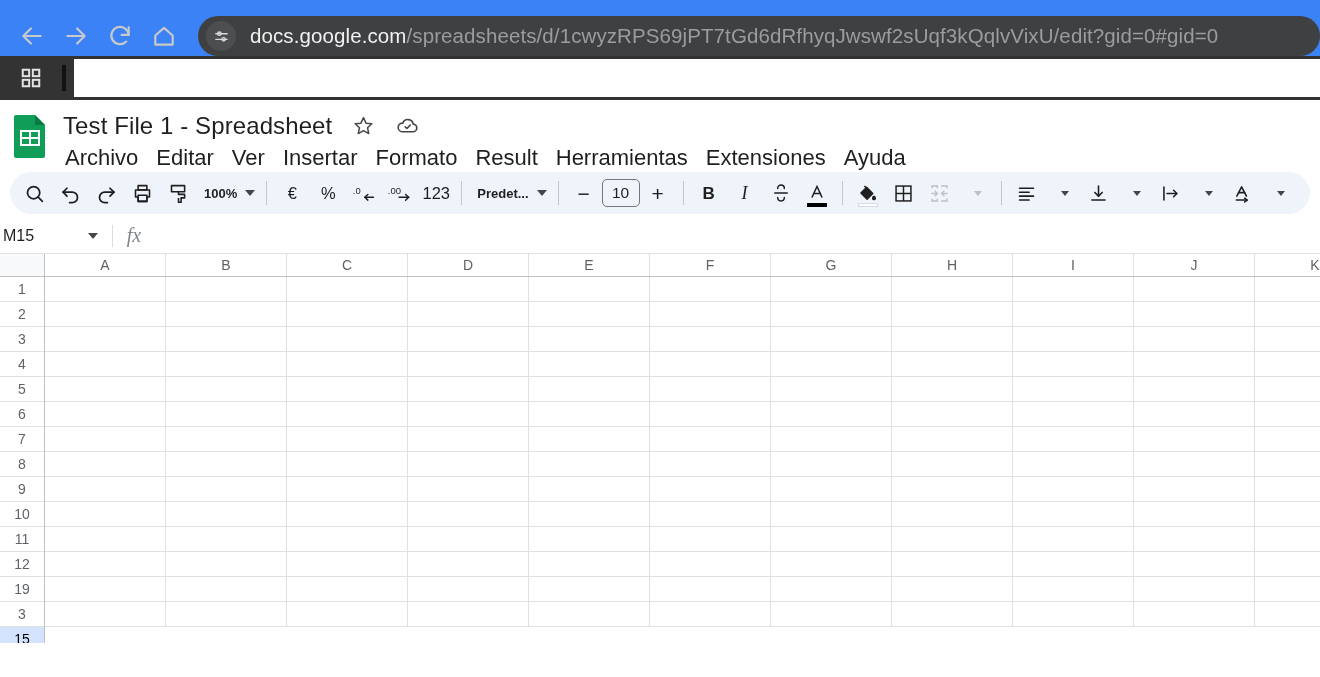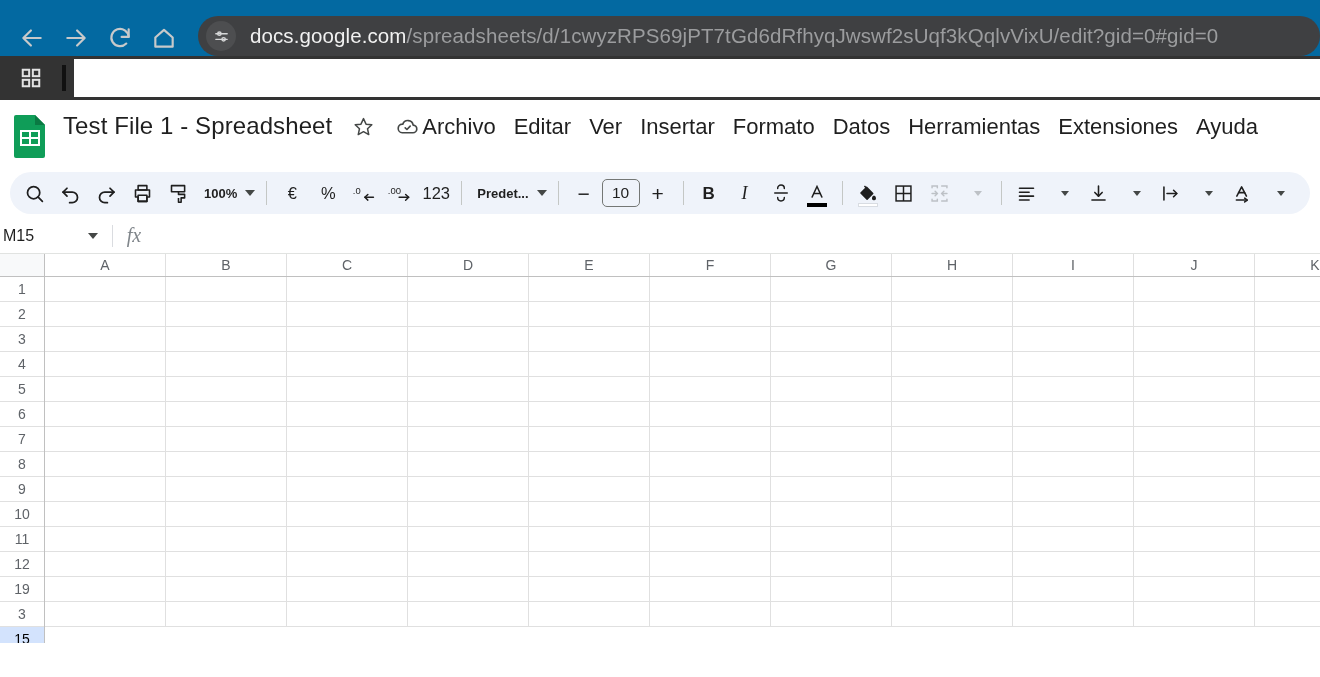--- a/index.html
+++ b/index.html
@@ -6,22 +6,23 @@
   html, body {
     width: 1320px; height: 677px;
     overflow: hidden;
     font-family: "Liberation Sans", sans-serif;
     background: #ffffff;
   }
 
   
   .browser-top {
     height: 56px;
-    background: #0369a1;
-    display: flex;
+    background: #3b82f6;
+    display: flex;
+    align-items: center;
     padding: 16px 0 0 10px;
   }
   .nav-btn {
     width: 44px; height: 44px;
     display: flex; align-items: center; justify-content: center;
     color: #c8c9ca;
     flex: 0 0 auto;
   }
   .nav-btn svg { display: block; }
   .omnibox {
@@ -92,21 +93,21 @@
   }
   .sheets-logo {
     width: 36px; height: 44px;
     flex: 0 0 auto;
     margin-top: 4px;
     position: relative;
   }
   .doc-header-right {
     margin-left: 15px;
     display: flex;
-    flex-direction: row;
+    flex-direction: column;
     justify-content: flex-start;
   }
   .title-row {
     display: flex;
     align-items: center;
     height: 32px;
   }
   .doc-title {
     font-size: 24px;
     color: #1f1f1f;
@@ -431,21 +432,21 @@
               <polyline points="9.6 13.4 11.4 15.1 14.8 11.6"></polyline>
             </svg>
         </div>
       </div>
       <div class="menu-row">
         <div class="menu-item">Archivo</div>
         <div class="menu-item">Editar</div>
         <div class="menu-item">Ver</div>
         <div class="menu-item">Insertar</div>
         <div class="menu-item">Formato</div>
-        <div class="menu-item">Datos</div>
+        <div class="menu-item">Result</div>
         <div class="menu-item">Herramientas</div>
         <div class="menu-item">Extensiones</div>
         <div class="menu-item">Ayuda</div>
       </div>
     </div>
   </div>
 
   <div class="toolbar-wrap">
   <div class="toolbar">
 

